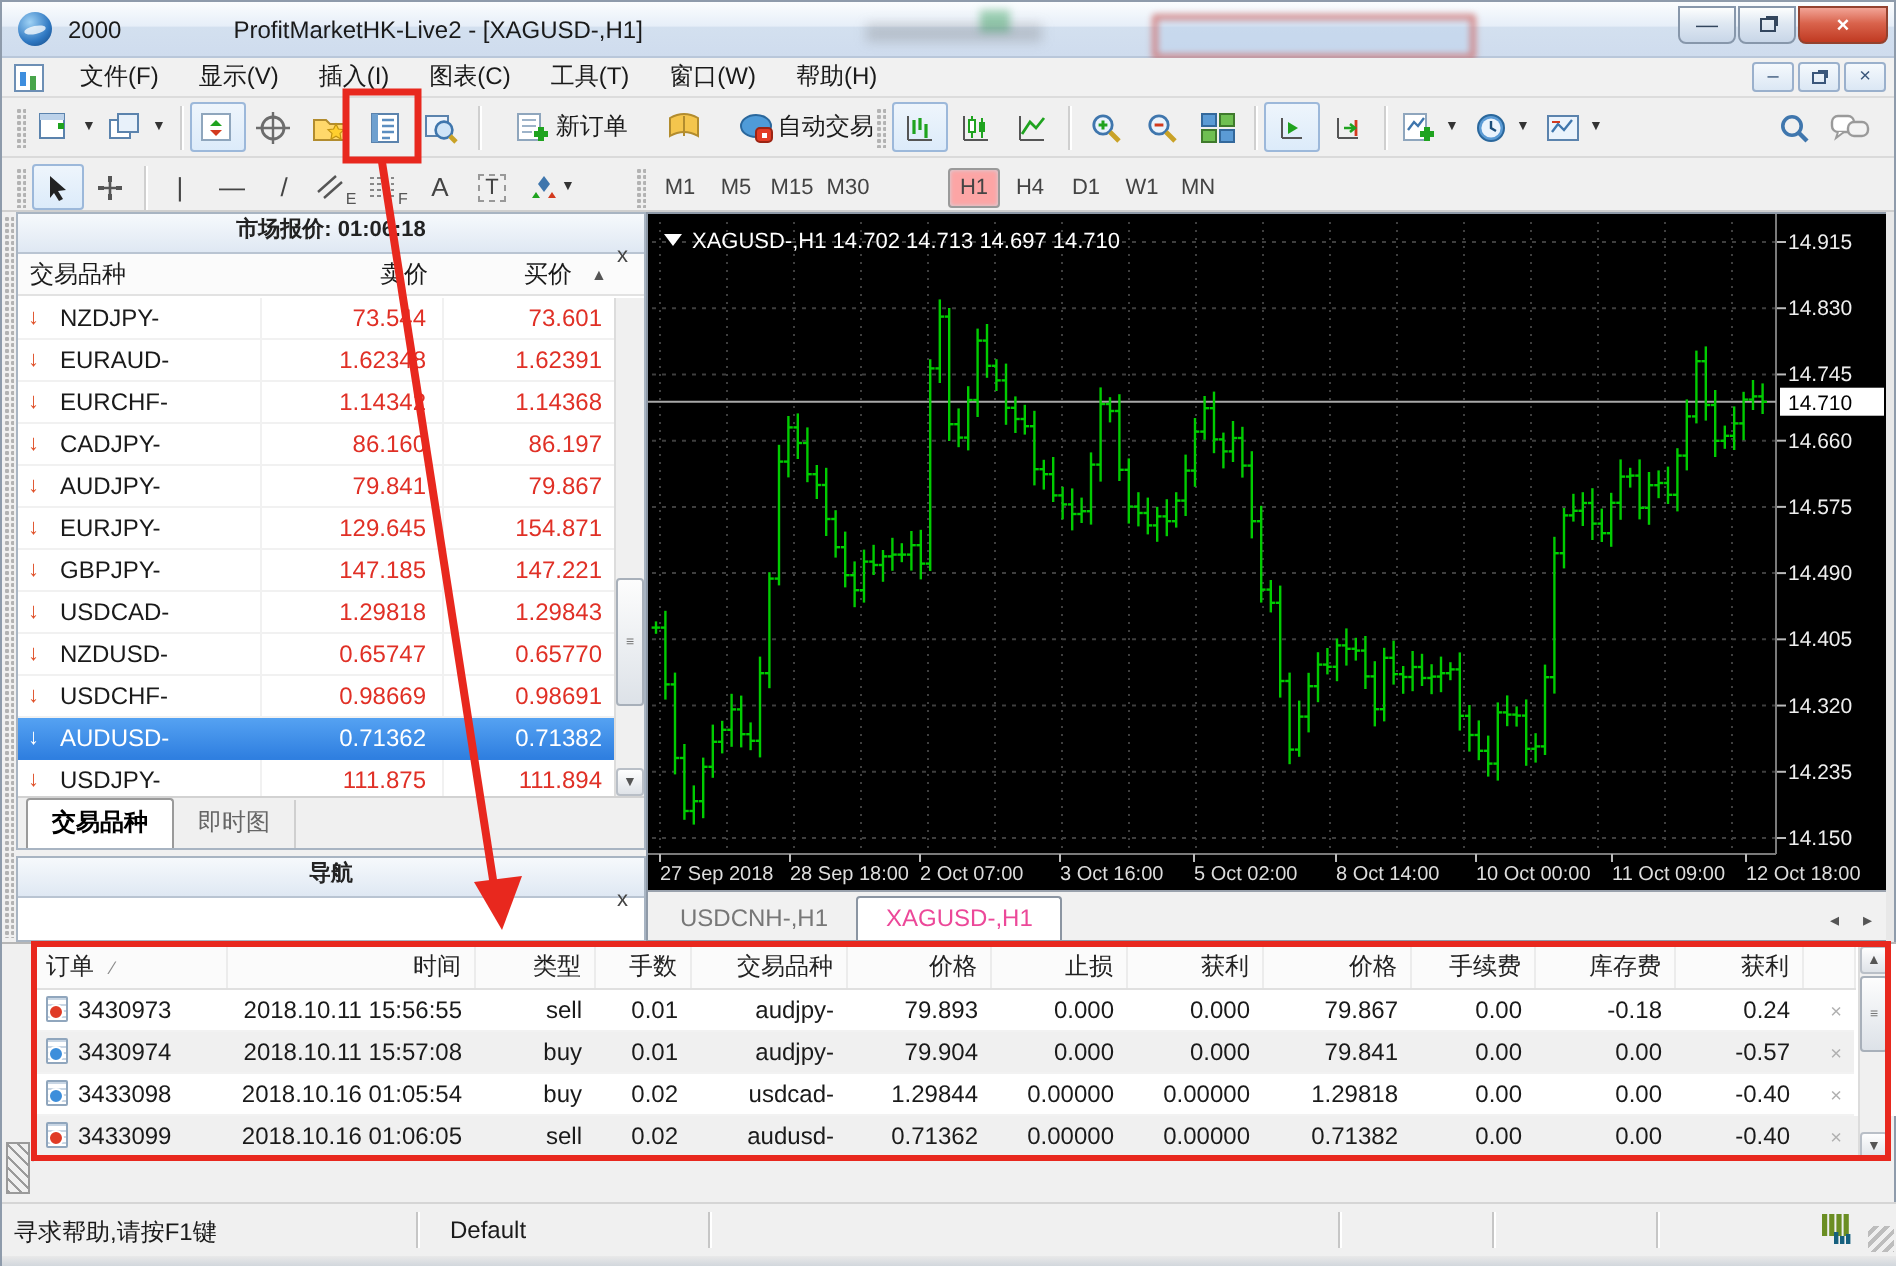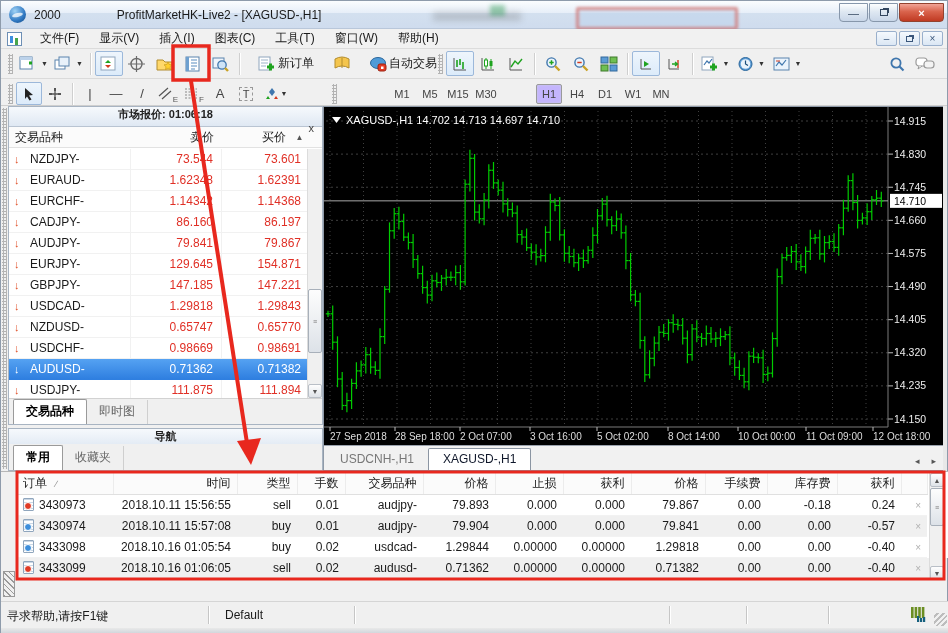--- a/index.html
+++ b/index.html
@@ -61,21 +61,21 @@
     justify-content:center; border:1px solid transparent; border-radius:2px; gap:2px; }
   .tb-btn.pressed { border-color:#9cb8da; background:linear-gradient(#eef5fc,#dcebfa); }
   .tb-btn .label { font-size:12px; white-space:nowrap; }
   .drop { font-size:7px; color:#333; margin-left:2px; }
   .tool-btn { width:26px; height:23px; display:flex; align-items:center; justify-content:center;
     border:1px solid transparent; border-radius:2px; color:#444; font-size:13px; }
   .tool-btn.pressed { border-color:#9cb8da; background:linear-gradient(#eef5fc,#dcebfa); }
   .sub { font-size:8px; margin-left:1px; align-self:flex-end; color:#555; }
   .tf-btn { width:26px; height:20px; margin:0 1px; font-size:11px; color:#444;
     display:flex; align-items:center; justify-content:center; border:1px solid transparent; border-radius:2px; }
-  .tf-btn.active { background:#c4b5fd; border-color:#9a9a9a; box-shadow:inset 0 0 2px #cdd6e0;margin-left:36px; }
+  .tf-btn.active { background:#fca5a5; border-color:#9a9a9a; box-shadow:inset 0 0 2px #cdd6e0;margin-left:36px; }
   svg.ic { display:block; }
 
   
   .left-col { position:absolute; left:0; top:105px; width:322px; height:365px; background:#f0f0f0; }
   .panel-grip { position:absolute; left:1px; top:2px; bottom:2px; width:5px;
     background-image:radial-gradient(#b3b3b3 1px, transparent 1.2px); background-size:3px 3px; }
   .panel { position:absolute; left:7px; width:315px; border:1px solid #a8b4c2; background:#fff; }
   .panel-title { height:20px; background:linear-gradient(#f6f9fc,#dfe8f3);
     border-bottom:1px solid #b9c4d2; display:flex; align-items:center; padding:0 5px;
     font-weight:bold; font-size:11px; color:#222;flex-direction:column; }
@@ -112,21 +112,21 @@
     font-weight:bold; border-radius:2px 2px 0 0; }
   #navigator { top:322px; height:43px; }
 
   
   .chart-window { position:absolute; left:322px; top:105px; width:622px; height:365px;
     border:1px solid #8f9aa8; background:#000; }
   .chart-area { position:absolute; left:0; top:0; width:620px; height:338px; background:#000; }
   .chart-tabstrip { position:absolute; left:0; bottom:0; width:620px; height:25px; background:#f1f1f1;
     border-top:1px solid #9aa2ad; display:flex; align-items:flex-end; padding-left:2px; }
   .ctab { padding:3px 14px 4px; font-size:12px; color:#777; }
-  .ctab.active { background:#fff; border:1px solid #8b95a2; border-bottom:none; color:#0f172a;
+  .ctab.active { background:#fff; border:1px solid #8b95a2; border-bottom:none; color:#ec4899;
     border-radius:2px 2px 0 0; }
   .ctab-arrows { margin-left:auto; margin-bottom:4px; padding-right:8px; color:#555; font-size:9px;
     display:flex; gap:12px; }
   .right-edge { position:absolute; right:0; top:105px; width:4px; height:365px; background:#e8e8e8; }
 
   
   .terminal { position:absolute; left:0; top:470px; width:948px; height:87px; background:#fff;
     border-top:1px solid #b6b6b6; }
   .term-grip-col { position:absolute; left:0; top:0; width:16px; height:109px; background:#f0f0f0;
     border-right:1px solid #dadada; }
@@ -426,21 +426,21 @@
       </div>
       <div class="tool-btn" style="width:34px">
         <svg class="ic" width="14" height="13" viewBox="0 0 14 13">
             <path d="M7 1l3 4-3 4-3-4z" fill="#3f76ad"></path>
             <path d="M3 9l2 3H1z" fill="#1fa31f"></path>
             <path d="M11 9l2 3H9z" fill="#d33a1e"></path>
           </svg>
         <span class="drop">▼</span>
       </div>
     </div>
-    <div class="tb-group" style="left:328px;gap:48px;">
+    <div class="tb-group" style="left:314px;">
       <div class="grip"></div>
       <span id="tf-group" style="display:flex;">
           <div class="tf-btn">M1</div>
           <div class="tf-btn">M5</div>
           <div class="tf-btn">M15</div>
           <div class="tf-btn">M30</div>
           <div class="tf-btn active">H1</div>
           <div class="tf-btn">H4</div>
           <div class="tf-btn">D1</div>
           <div class="tf-btn">W1</div>
@@ -569,24 +569,20 @@
           <span class="ptab active">交易品种</span>
           <span class="ptab">即时图</span>
         </div>
     </div>
 
     <div class="panel" id="navigator">
       <div class="panel-title">
         <span>导航</span>
         <span class="panel-close">x</span>
       </div>
-      <div class="panel-tabs" id="nav-tabs" style="border-top:none;">
-          <span class="ptab active">常用</span>
-          <span class="ptab">收藏夹</span>
-        </div>
     </div>
   </div>
 
   <div class="chart-window">
     <div class="chart-area">
       <svg id="chart-svg" width="620" height="338" viewBox="0 0 620 338">
           <rect width="620" height="338" fill="#000000"></rect>
           <line x1="6" y1="4" x2="6" y2="319" stroke="#3f3f3f" stroke-dasharray="1,3"></line>
           <line x1="39.5" y1="4" x2="39.5" y2="319" stroke="#3f3f3f" stroke-dasharray="1,3"></line>
           <line x1="73" y1="4" x2="73" y2="319" stroke="#3f3f3f" stroke-dasharray="1,3"></line>

